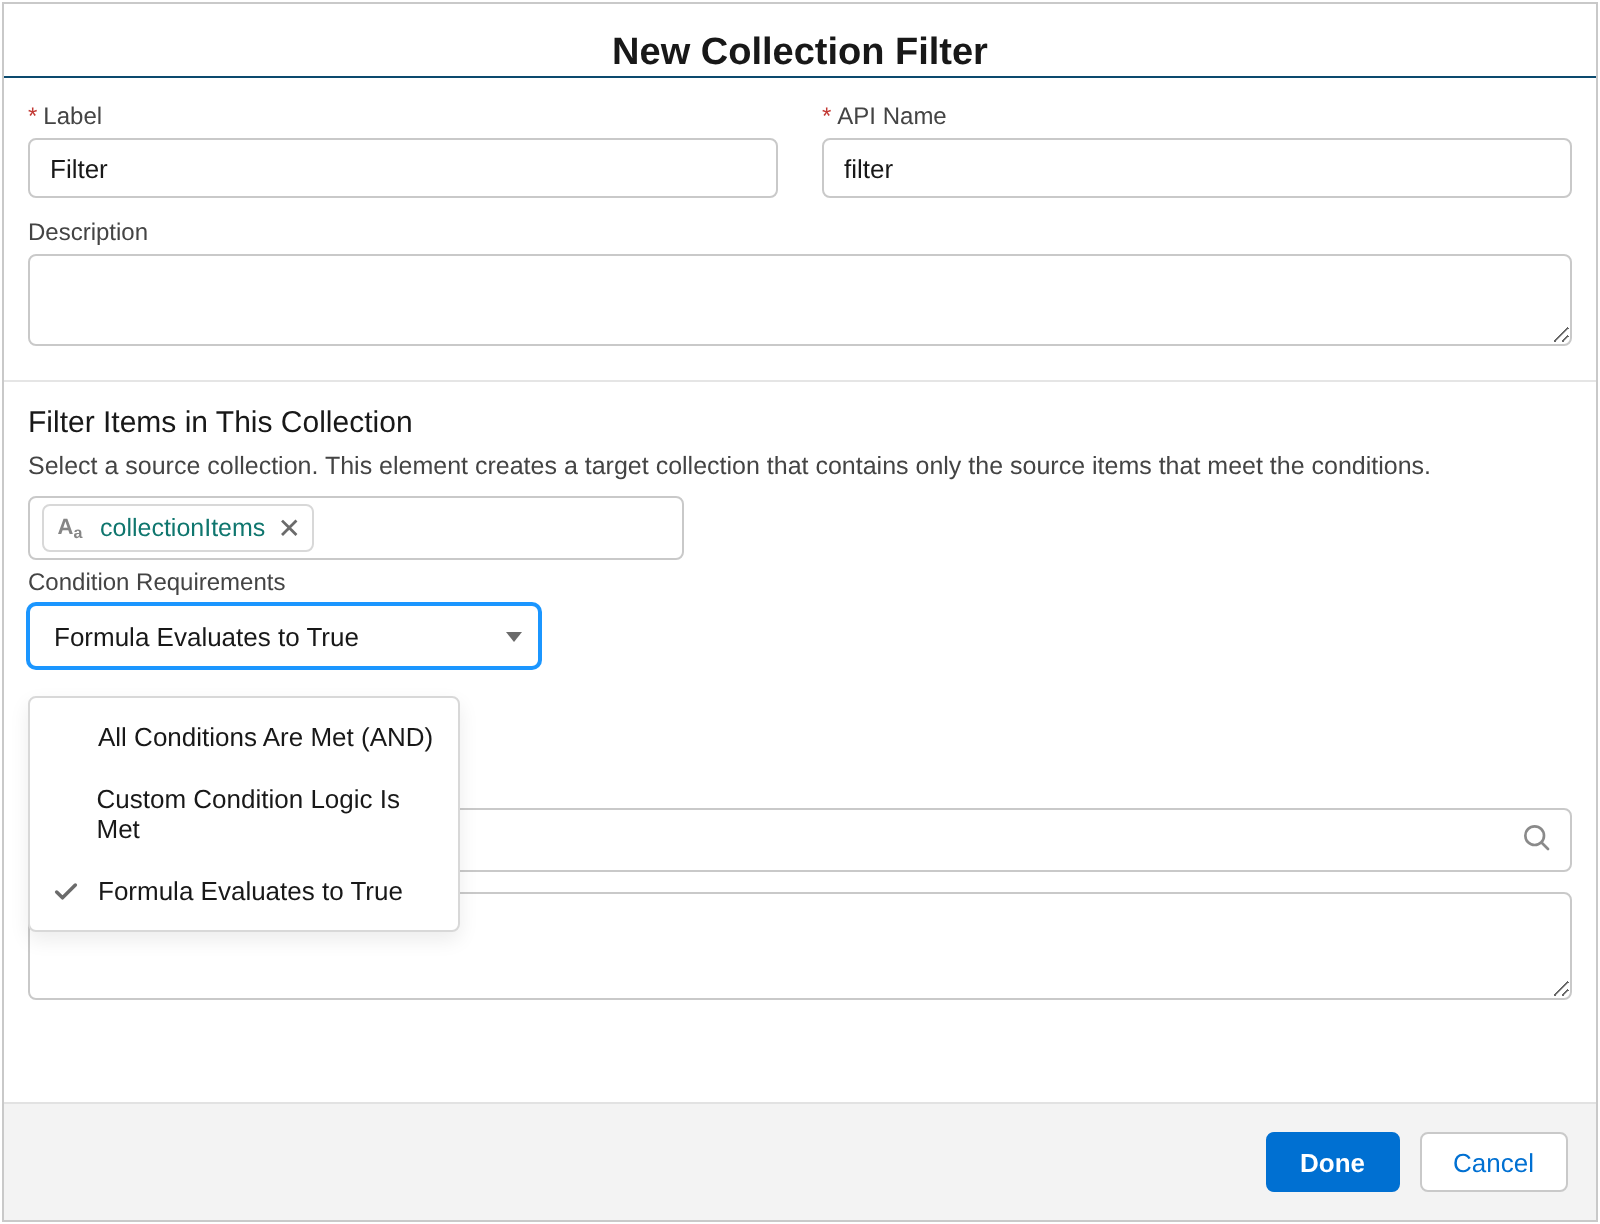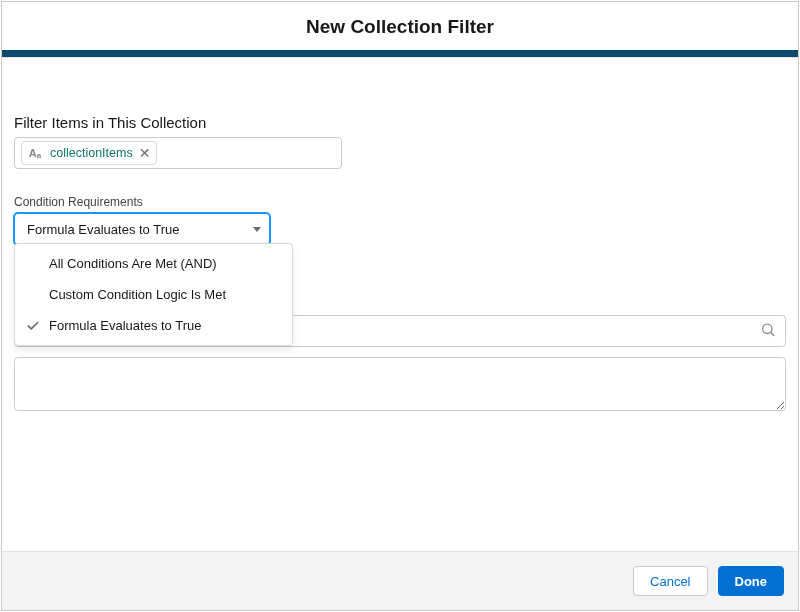--- a/index.html
+++ b/index.html
@@ -16,23 +16,23 @@
     .modal {
       border: 1px solid #c9c9c9;
       width: 798px;
       height: 610px;
       margin: 1px;
       display: flex;
       flex-direction: column;
       background: #fff;
     }
     .modal-header {
-      padding: 14px 0 12px;
+      padding: 14px 0 0;
       text-align: center;
-      border-bottom: 7px solid #0c4a6e;
+      border-bottom: 1px solid #0c4a6e;
     }
     .modal-title {
       font-size: 19px;
       font-weight: 700;
       color: #181818;
     }
     .modal-body {
       flex: 1;
       overflow: auto;
     }
@@ -76,21 +76,20 @@
       background: #fff;
       resize: both;
     }
     .desc-block { margin-top: 10px; }
     .divider { border-top: 1px solid #e5e5e5; }
     .section-title {
       font-size: 15px;
       font-weight: 400;
       color: #181818;
       margin-bottom: 6px;
-      margin-top: 44px;
     }
     .section-help {
       font-size: 12.5px;
       color: #444;
       margin-bottom: 8px;
     }
     .pill-input {
       display: flex;
       align-items: center;
       gap: 6px;
@@ -115,21 +114,21 @@
       width: 18px; height: 18px;
       display: inline-flex; align-items: center; justify-content: center;
       color: #868686;
       font-weight: 600;
       font-size: 11px;
     }
     .pill-text { color: #0f766e; }
     .pill-x {
       color: #6b6b6b; font-size: 14px; cursor: pointer; line-height: 1;
     }
-    .cond-block { margin-top: 26px; position: relative; }
+    .cond-block { margin-top: 4px; position: relative; }
     .combobox {
       width: 256px;
       height: 32px;
       border: 1px solid #1b96ff;
       box-shadow: 0 0 0 1px #1b96ff;
       border-radius: 4px;
       background: #fff;
       display: flex;
       align-items: center;
       justify-content: space-between;
@@ -139,23 +138,23 @@
       color: #181818;
     }
     .chevron {
       width: 0; height: 0;
       border-left: 4px solid transparent;
       border-right: 4px solid transparent;
       border-top: 5px solid #6b6b6b;
     }
     .listbox {
       position: absolute;
-      top: 48px;
+      top: 64px;
       left: 0;
-      width: 279px;
+      width: 216px;
       background: #fff;
       border: 1px solid #d8d8d8;
       border-radius: 4px;
       box-shadow: 0 4px 10px rgba(0,0,0,0.08);
       padding: 4px 0;
       z-index: 10;
     }
     .option {
       display: flex;
       align-items: center;
@@ -228,25 +227,42 @@
 <body>
 
 <div class="modal">
 
   <div class="modal-header">
     <div class="modal-title">New Collection Filter</div>
   </div>
 
   <div class="modal-body">
 
+    <div class="section">
+      <div class="row">
+        <div class="col">
+          <label class="field-label req">Label</label>
+          <input class="text-input" type="text" value="Filter" style="">
+        </div>
+        <div class="col">
+          <label class="field-label req">API Name</label>
+          <input class="text-input" type="text" value="filter" style="">
+        </div>
+      </div>
+      <div class="desc-block">
+        <label class="field-label">Description</label>
+        <textarea class="textarea" style=""></textarea>
+      </div>
+    </div>
 
     <div class="divider"></div>
 
     <div class="section">
       <div class="section-title">Filter Items in This Collection</div>
+      <div class="section-help">Select a source collection. This element creates a target collection that contains only the source items that meet the conditions.</div>
 
       <div class="pill-input">
         <span class="pill">
           <span class="pill-icon">A<span style="font-size:8px;position:relative;top:2px;">a</span></span>
           <span class="pill-text">collectionItems</span>
           <span class="pill-x">✕</span>
         </span>
       </div>
 
       <div class="cond-block">
@@ -285,17 +301,17 @@
           </span>
         </div>
 
         <textarea class="large-textarea" style=""></textarea>
       </div>
     </div>
 
   </div>
 
   <div class="modal-footer">
+    <button class="btn btn-brand">Done</button>
     <button class="btn btn-neutral">Cancel</button>
-    <button class="btn btn-brand">Done</button>
   </div>
 
 </div>
 
 </body></html>

